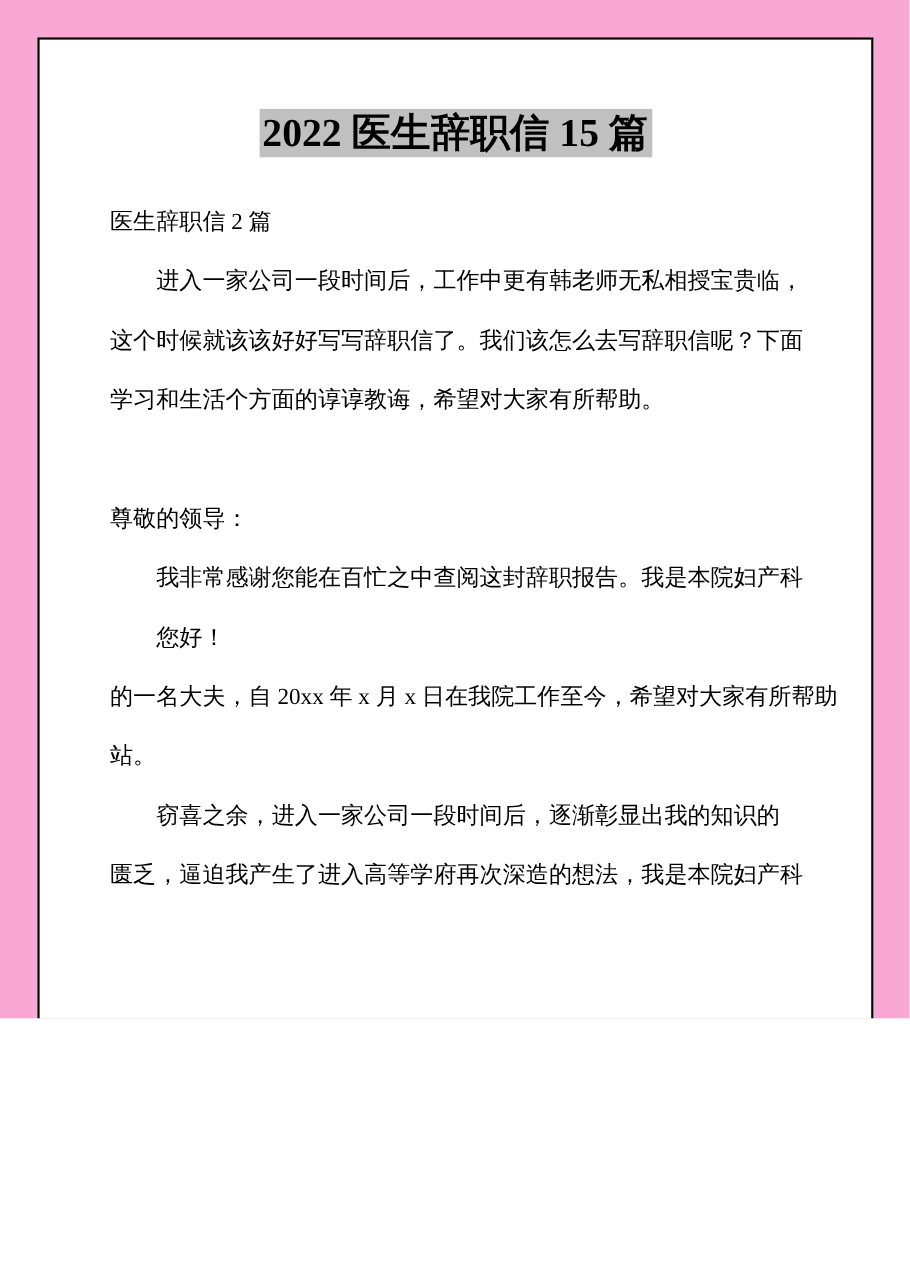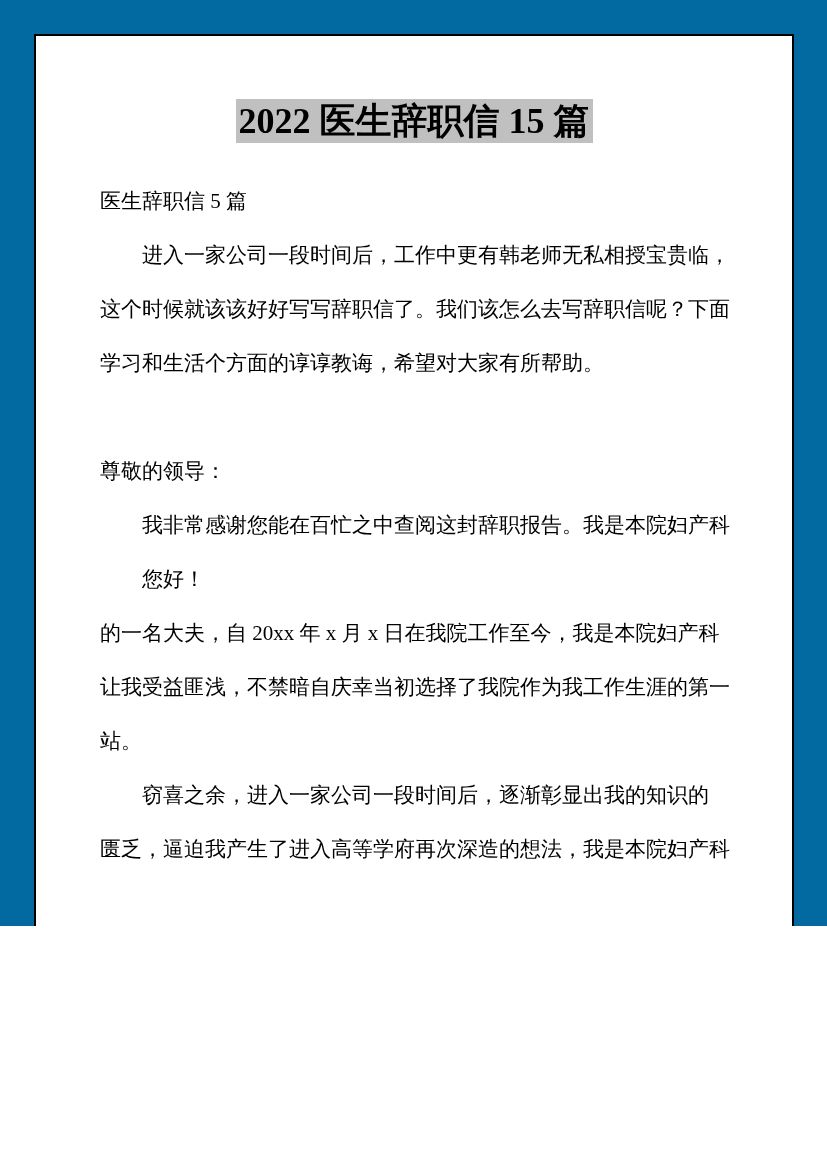--- a/index.html
+++ b/index.html
@@ -4,21 +4,21 @@
 <style>
   html, body {
     margin: 0;
     padding: 0;
     background: #ffffff;
   }
   .viewport {
     position: relative;
     width: 827px;
     height: 926px;
-    background: #0369a1;
+    background: #f9a8d4;
     overflow: hidden;
     font-family: "Liberation Serif", "DejaVu Serif", serif;
     color: #000000;
   }
   .page-border {
     position: absolute;
     left: 34px;
     top: 34px;
     width: 760px;
     height: 1101px;
@@ -74,30 +74,29 @@
 <body>
 
 <div class="viewport">
   <div class="page-border"></div>
 
   <div class="title-row">
     <span class="title-text" style="background: rgb(192, 192, 192);">2022 医生辞职信 15 篇</span>
   </div>
 
   <div class="doc-body">
-      <div class="line">医生辞职信 5 篇</div>
+      <div class="line">医生辞职信 2 篇</div>
       <div class="line">　　进入一家公司一段时间后，工作中更有韩老师无私相授宝贵临，</div>
       <div class="line">这个时候就该该好好写写辞职信了。我们该怎么去写辞职信呢？下面</div>
       <div class="line">学习和生活个方面的谆谆教诲，希望对大家有所帮助。</div>
       <div class="line"></div>
       <div class="line">尊敬的领导：</div>
       <div class="line">　　我非常感谢您能在百忙之中查阅这封辞职报告。我是本院妇产科</div>
       <div class="line">　　您好！</div>
-      <div class="line">的一名大夫，自 20xx 年 x 月 x 日在我院工作至今，我是本院妇产科</div>
-      <div class="line">让我受益匪浅，不禁暗自庆幸当初选择了我院作为我工作生涯的第一</div>
+      <div class="line">的一名大夫，自 20xx 年 x 月 x 日在我院工作至今，希望对大家有所帮助</div>
       <div class="line">站。</div>
       <div class="line">　　窃喜之余，进入一家公司一段时间后，逐渐彰显出我的知识的</div>
       <div class="line">匮乏，逼迫我产生了进入高等学府再次深造的想法，我是本院妇产科</div>
     </div>
 
   <div class="page-footer">
     <span class="current">第1页</span><span class="total">共1页</span>
   </div>
 </div>
 

